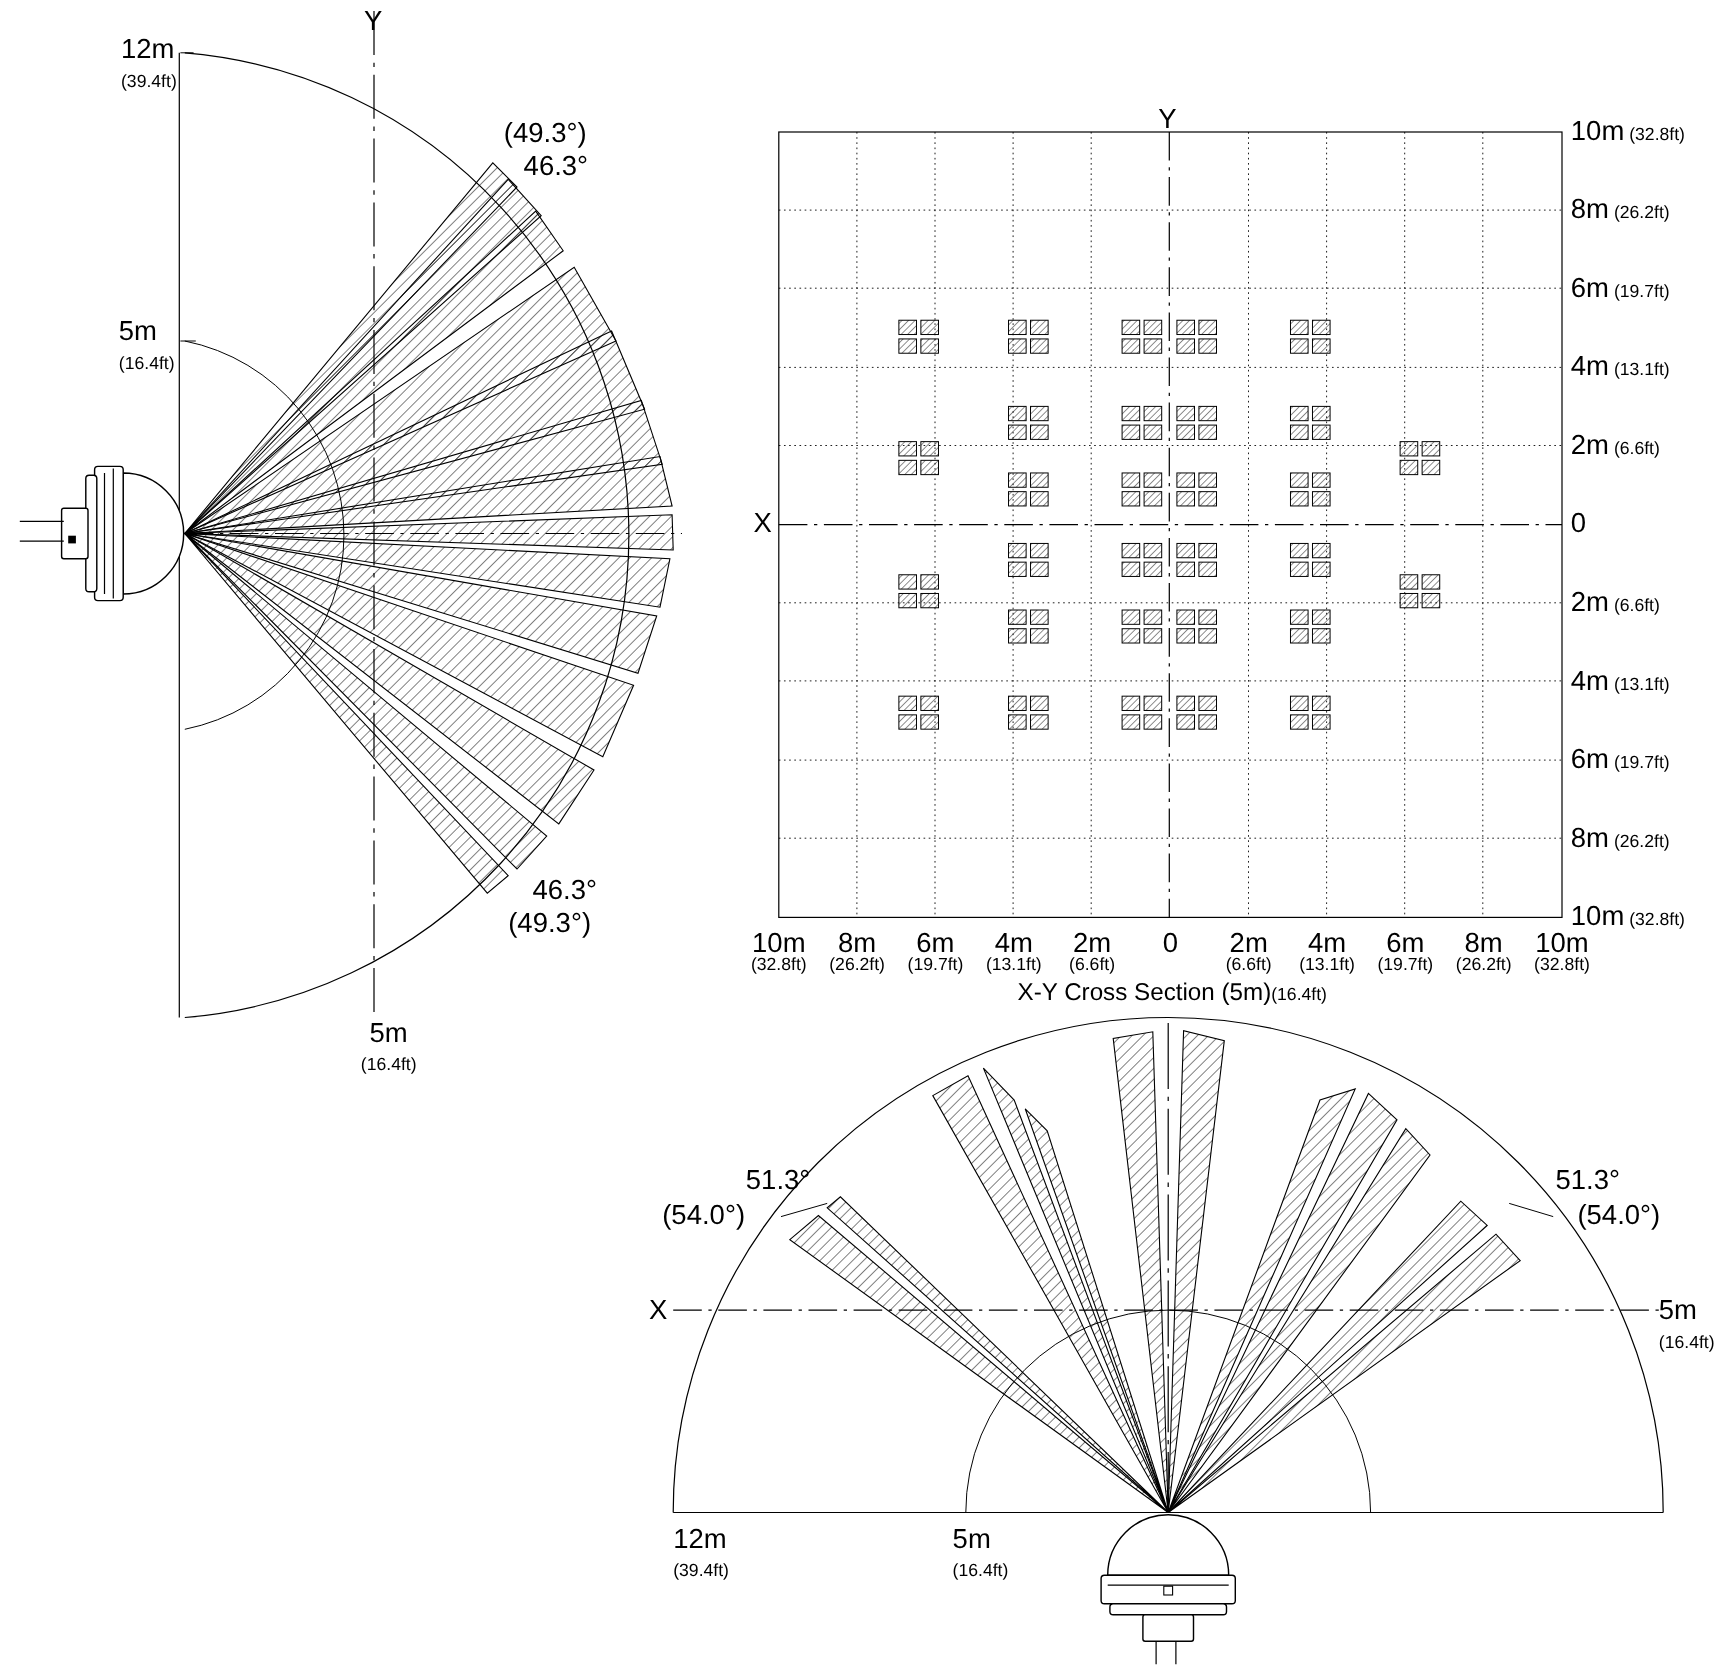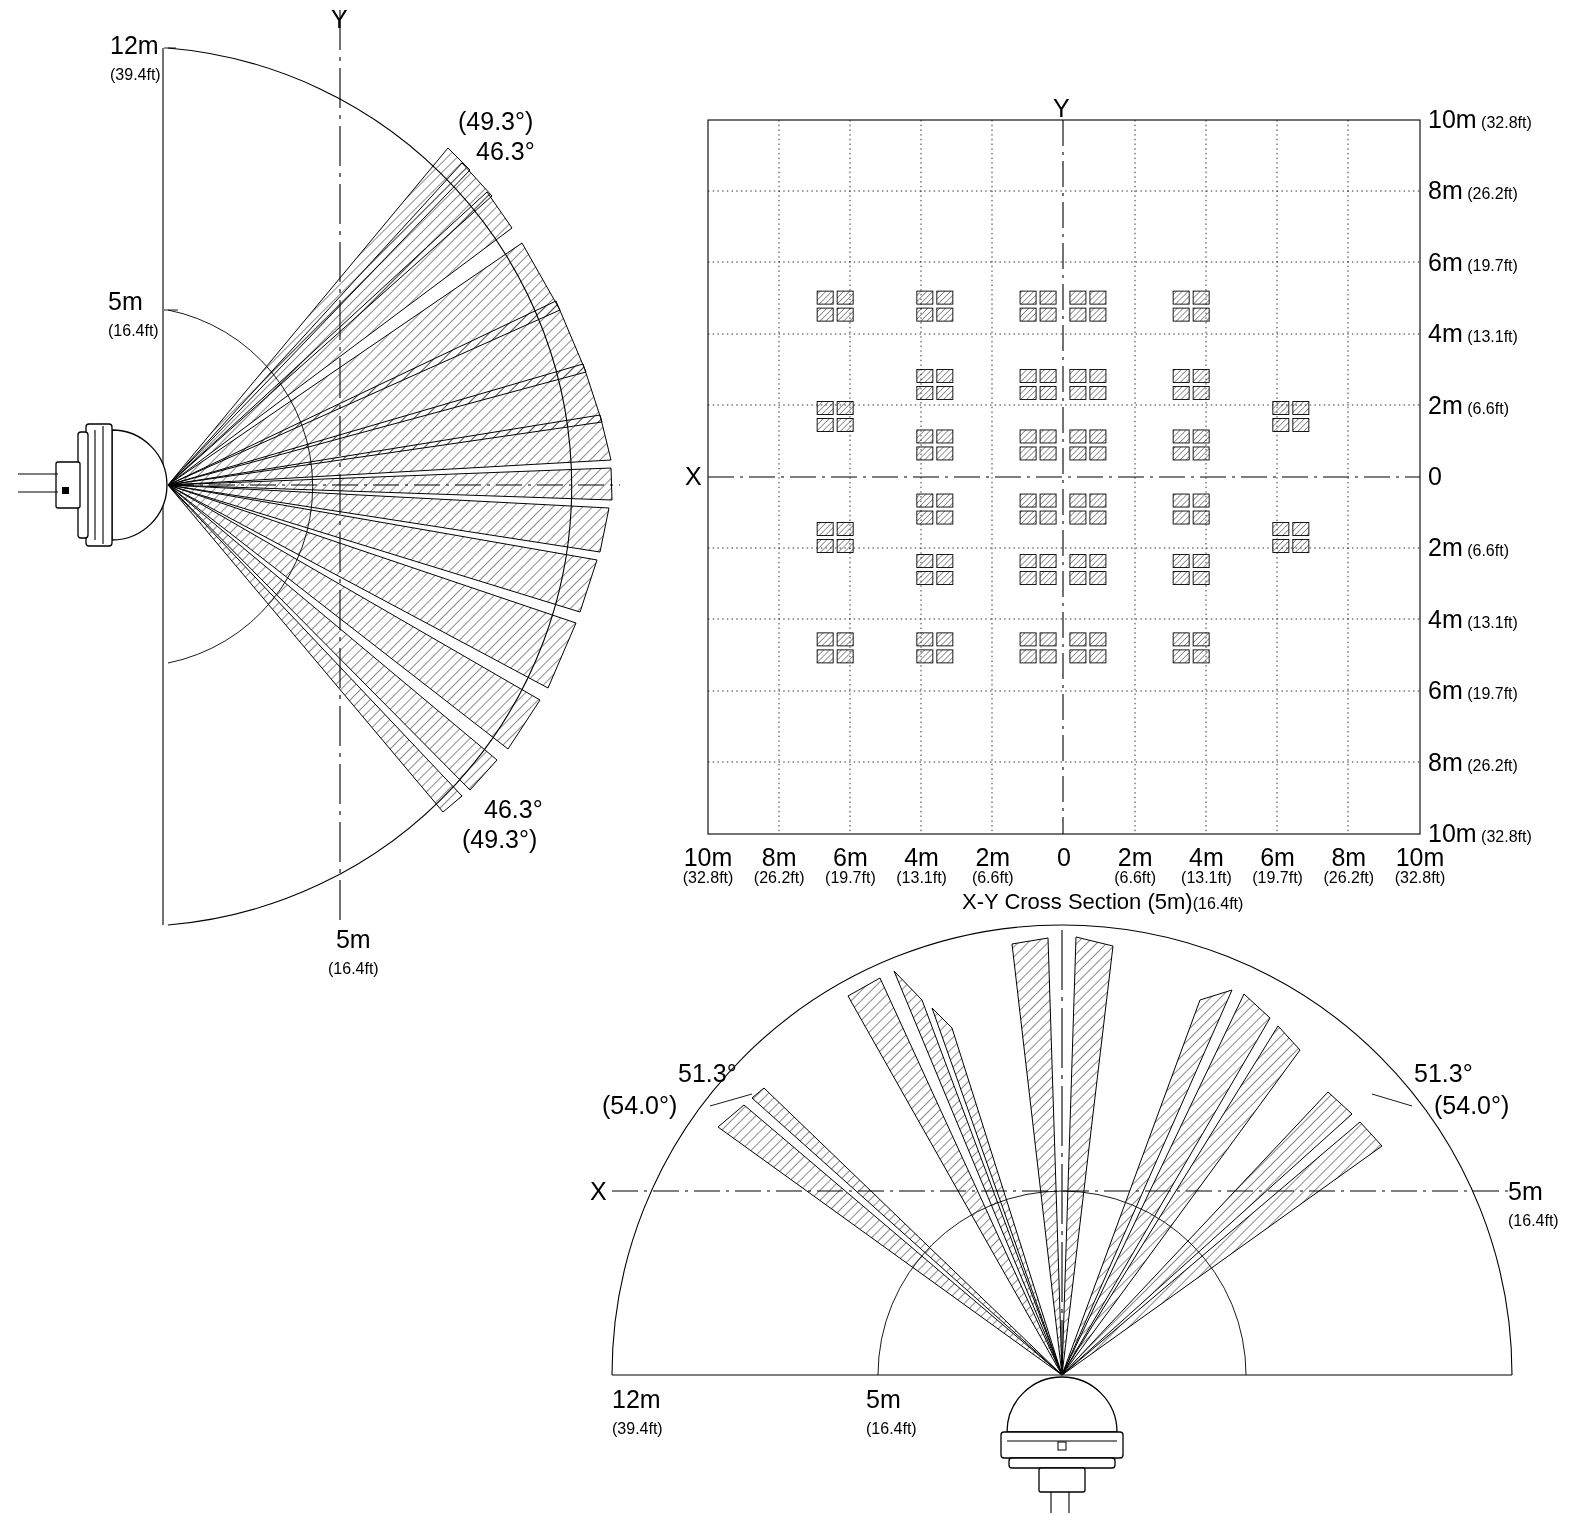--- a/index.html
+++ b/index.html
@@ -370,21 +370,21 @@
     <div class="lbl" style="left: 818.4px; top: 844px; text-align: center; width: 64px;"><span class="big">6m</span><br><span class="small">(19.7ft)</span></div>
     <div class="lbl" style="left: 889.6px; top: 844px; text-align: center; width: 64px;"><span class="big">4m</span><br><span class="small">(13.1ft)</span></div>
     <div class="lbl" style="left: 960.8px; top: 844px; text-align: center; width: 64px;"><span class="big">2m</span><br><span class="small">(6.6ft)</span></div>
     <div class="lbl" style="left: 1032px; top: 844px; text-align: center; width: 64px;"><span class="big">0</span><br><span class="small"></span></div>
     <div class="lbl" style="left: 1103.2px; top: 844px; text-align: center; width: 64px;"><span class="big">2m</span><br><span class="small">(6.6ft)</span></div>
     <div class="lbl" style="left: 1174.4px; top: 844px; text-align: center; width: 64px;"><span class="big">4m</span><br><span class="small">(13.1ft)</span></div>
     <div class="lbl" style="left: 1245.6px; top: 844px; text-align: center; width: 64px;"><span class="big">6m</span><br><span class="small">(19.7ft)</span></div>
     <div class="lbl" style="left: 1316.8px; top: 844px; text-align: center; width: 64px;"><span class="big">8m</span><br><span class="small">(26.2ft)</span></div>
     <div class="lbl" style="left: 1388px; top: 844px; text-align: center; width: 64px;"><span class="big">10m</span><br><span class="small">(32.8ft)</span></div>
   </div>
-<div class="lbl" style="left:962px;top:890px;">
+<div class="lbl" style="left:925px;top:890px;">
   <span class="med">X-Y Cross Section (5m)</span><span class="small">(16.4ft)</span>
 </div>
 
 <div class="lbl axis-letter" style="left:590px;top:1178px;">X</div>
 <div class="lbl big" style="left:678px;top:1060px;">51.3°</div>
 <div class="lbl big" style="left:602px;top:1092px;">(54.0°)</div>
 <div class="lbl big" style="left:1414px;top:1060px;">51.3°</div>
 <div class="lbl big" style="left:1434px;top:1092px;">(54.0°)</div>
 <div class="lbl big" style="left:1508px;top:1178px;">
   <span>5m</span><br>

